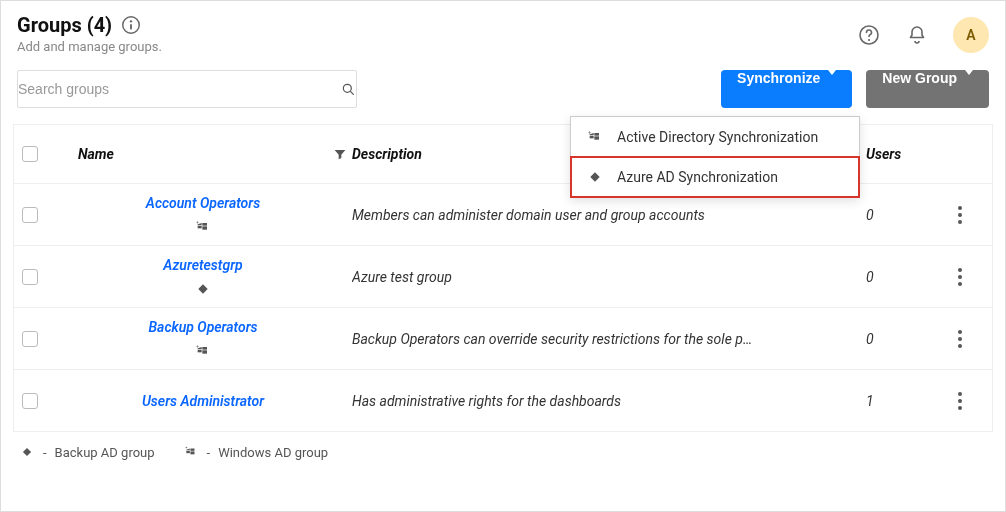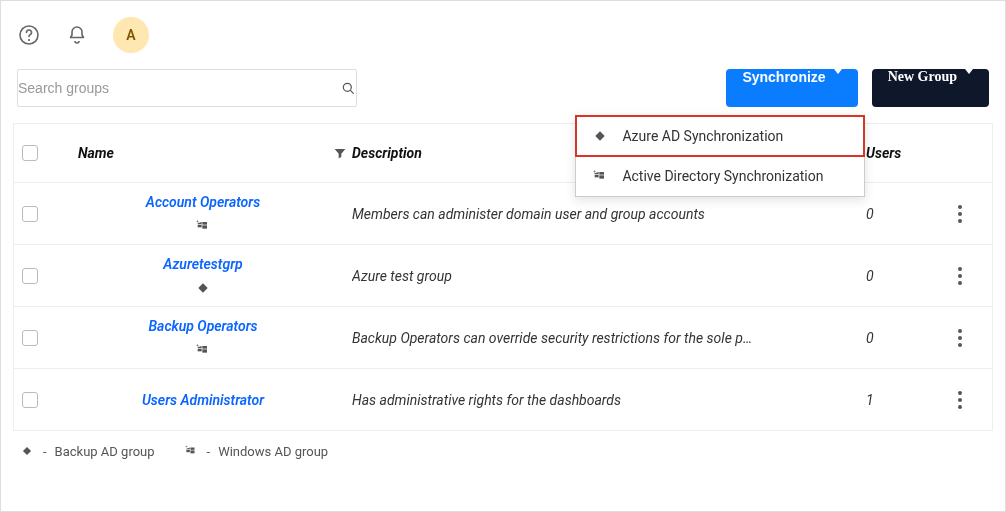--- a/index.html
+++ b/index.html
@@ -44,21 +44,21 @@
       background: transparent;
     }
     .searchbox input::placeholder { color: #999; }
     .btnrow { display: flex; gap: 14px; position: relative; }
     .btn {
       height: 38px; padding: 0 16px; border-radius: 4px; border: none;
       color: #fff; font-weight: 600; font-size: 14px; cursor: pointer;
       display: inline-flex; align-items: flex-start; gap: 8px;
     }
     .btn.sync { background: #0a7dff; }
-    .btn.newg { background: #0f172a; font-family: Liberation Serif, serif; }
+    .btn.newg { background: #737373; }
     .caret-down {
       width: 0; height: 0; border-left: 4px solid transparent;
       border-right: 4px solid transparent; border-top: 5px solid #fff;
     }
     .dropdown {
       position: absolute; top: 46px; left: -151px; width: 290px;
       background: #fff; border: 1px solid #ccc; box-shadow: 0 3px 10px rgba(0,0,0,0.12);
       z-index: 10;
     }
     .dropdown-item {
@@ -124,20 +124,31 @@
       <path d="M4 8 L10 6 L10 9 L4 9 Z" fill="currentColor"></path>
       <rect x="4" y="10" width="6" height="4" fill="currentColor"></rect>
       <rect x="11" y="6" width="7" height="4" fill="currentColor"></rect>
       <rect x="11" y="11" width="7" height="5" fill="currentColor"></rect>
       <text x="2" y="7" font-size="7" fill="currentColor">+</text>
     </g>
   </defs>
 </svg>
 
 <div class="topbar">
+  <div class="titlewrap">
+    <div class="titleline">
+      <span class="title">Groups (4)</span>
+      <span class="iconbtn">
+          <svg width="22" height="22" viewBox="0 0 24 24">
+            <use href="#i-info"></use>
+          </svg>
+        </span>
+    </div>
+    <span class="subtitle">Add and manage groups.</span>
+  </div>
   <div class="topicons">
     <span class="iconbtn">
         <svg width="24" height="24" viewBox="0 0 24 24">
           <use href="#i-help"></use>
         </svg>
       </span>
     <span class="iconbtn">
         <svg width="24" height="24" viewBox="0 0 24 24">
           <use href="#i-bell"></use>
         </svg>
@@ -154,35 +165,35 @@
           <use href="#i-search"></use>
         </svg>
       </span>
   </div>
   <div class="btnrow">
     <button class="btn sync">
       <span>Synchronize</span>
       <span class="caret-down"></span>
     </button>
     <div class="dropdown">
+      <div class="dropdown-item">
+        <span class="ico">
+            <svg width="18" height="18" viewBox="0 0 24 24">
+              <use href="#i-winad"></use>
+            </svg>
+          </span>
+        <span>Active Directory Synchronization</span>
+      </div>
       <div class="dropdown-item highlight">
         <span class="ico">
             <svg width="18" height="18" viewBox="0 0 24 24">
               <use href="#i-diamond"></use>
             </svg>
           </span>
         <span>Azure AD Synchronization</span>
-      </div>
-      <div class="dropdown-item">
-        <span class="ico">
-            <svg width="18" height="18" viewBox="0 0 24 24">
-              <use href="#i-winad"></use>
-            </svg>
-          </span>
-        <span>Active Directory Synchronization</span>
       </div>
     </div>
     <button class="btn newg">
       <span>New Group</span>
       <span class="caret-down"></span>
     </button>
   </div>
 </div>
 
 <div class="tablewrap">

